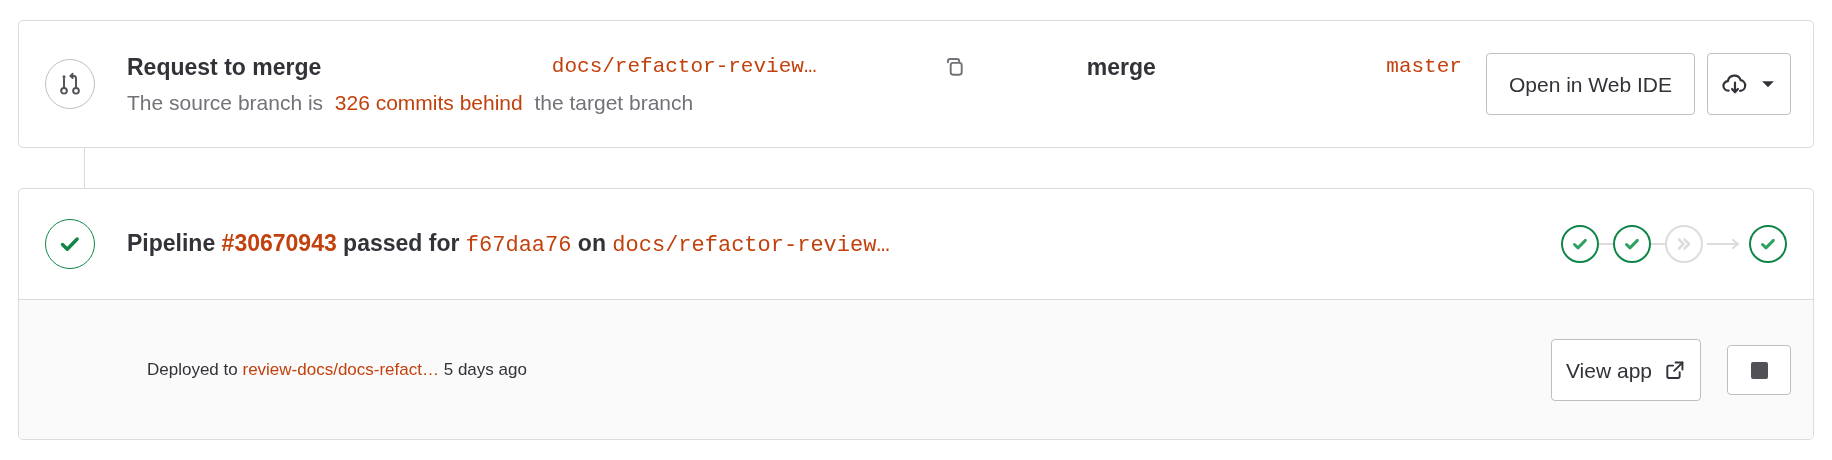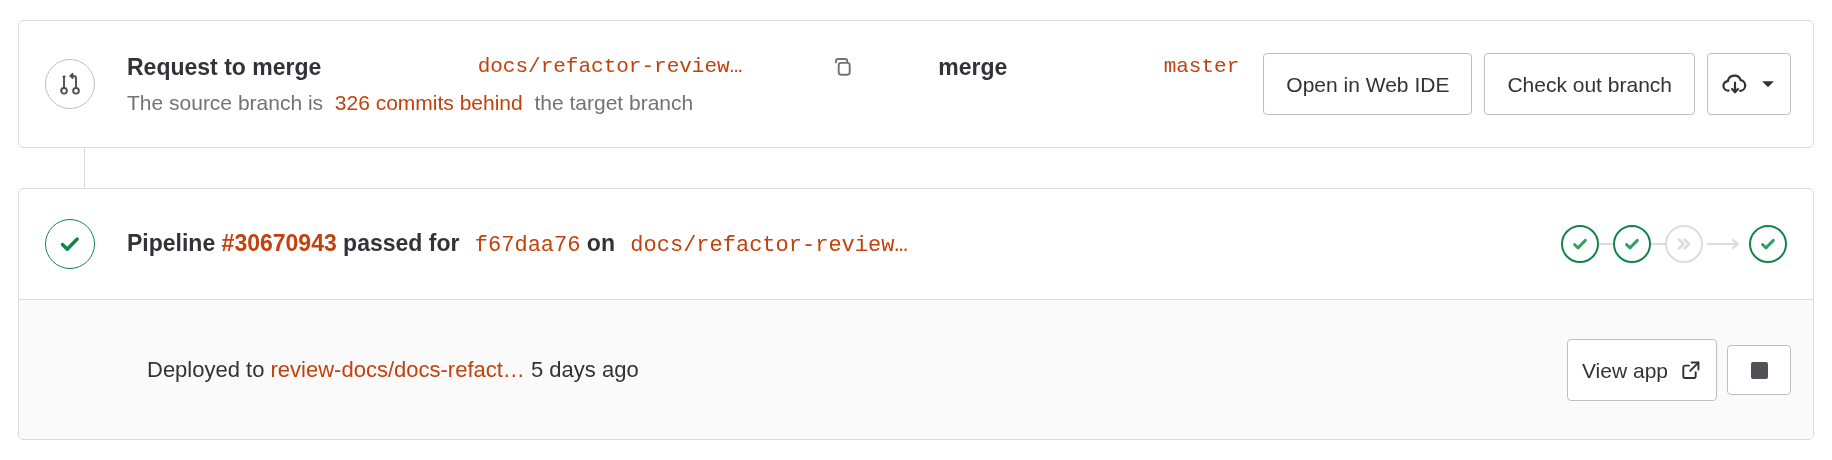--- a/index.html
+++ b/index.html
@@ -152,21 +152,21 @@
   }
   .pipeline-text {
     flex: 1 1 auto;
     padding-left: 32px;
     font-size: 23px;
     color: #333238;
     font-weight: 700;
     white-space: nowrap;
     min-width: 0;
   }
-  .pipeline-text .mono { font-size: 22px; margin-left: 9px; }
+  .pipeline-text .mono { font-size: 22px; }
   .stages {
     flex: 0 0 auto;
     display: flex;
     align-items: center;
   }
   .stage-ico {
     width: 38px;
     height: 38px;
     border-radius: 50%;
     border: 2px solid #108548;
@@ -192,29 +192,29 @@
   .deploy-row {
     border-top: 1px solid #dcdcde;
     background: #fafafa;
     height: 141px;
     display: flex;
     align-items: center;
     padding: 0 22px 0 128px;
   }
   .deploy-text {
     flex: 1 1 auto;
-    font-size: 22px;
+    font-size: 17px;
     color: #333238;
     white-space: nowrap;
   }
   .deploy-actions {
     flex: 0 0 auto;
     display: flex;
     align-items: center;
-    gap: 10px;
+    gap: 26px;
     justify-content: flex-end;
   }
   .btn-square {
     width: 64px;
     height: 50px;
     padding: 0;
   }
   .stop-square {
     width: 17px;
     height: 17px;
@@ -265,21 +265,20 @@
       </div>
       <div class="mr-line2">
         <span>The source branch is</span>
         <span>&nbsp;</span><a class="lnk">326 commits behind</a><span>&nbsp;</span>
         <span>the target branch</span>
       </div>
     </div>
 
     <div class="mr-actions">
       <button class="btn">Open in Web IDE</button>
-      <button class="btn">Check out branch</button>
       <button class="btn btn-icon">
         <span>
           <svg width="26" height="26" viewBox="0 0 16 16" fill="none">
             <path d="M11.2 12.2a3.3 3.3 0 0 0 0.3-6.55A4.1 4.1 0 0 0 3.6 6.2a2.95 2.95 0 0 0 0.45 5.9" stroke="#333238" stroke-width="1.35" stroke-linecap="round" fill="none"></path>
             <path d="M8 7.2v5.6" stroke="#333238" stroke-width="1.35" stroke-linecap="round"></path>
             <path d="M6.2 11.1 8 13.1l1.8-2.0" stroke="#333238" stroke-width="1.35" stroke-linecap="round" stroke-linejoin="round" fill="none"></path>
           </svg>
         </span>
         <span>
           <svg width="16" height="16" viewBox="0 0 12 12">

